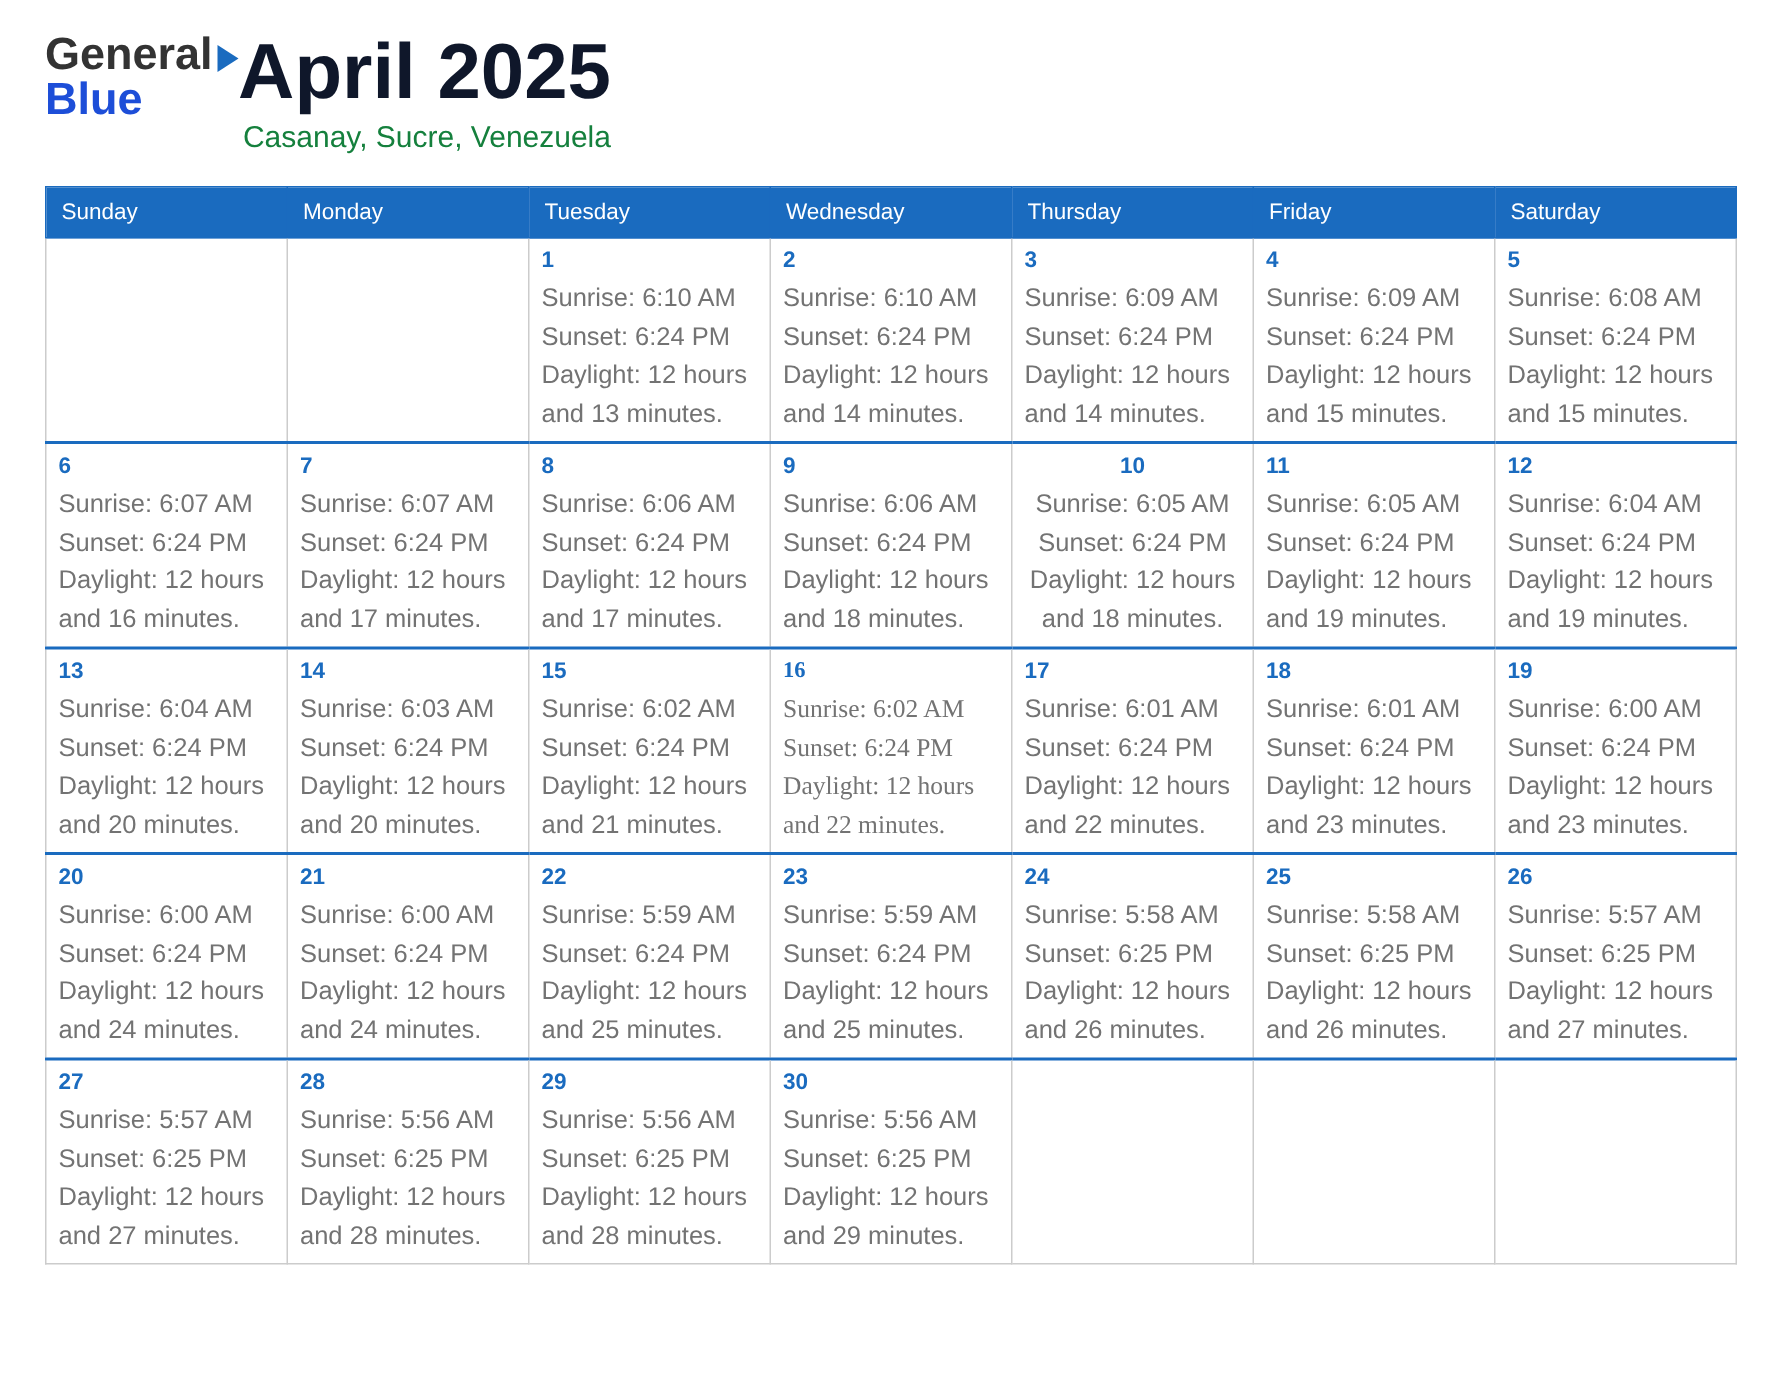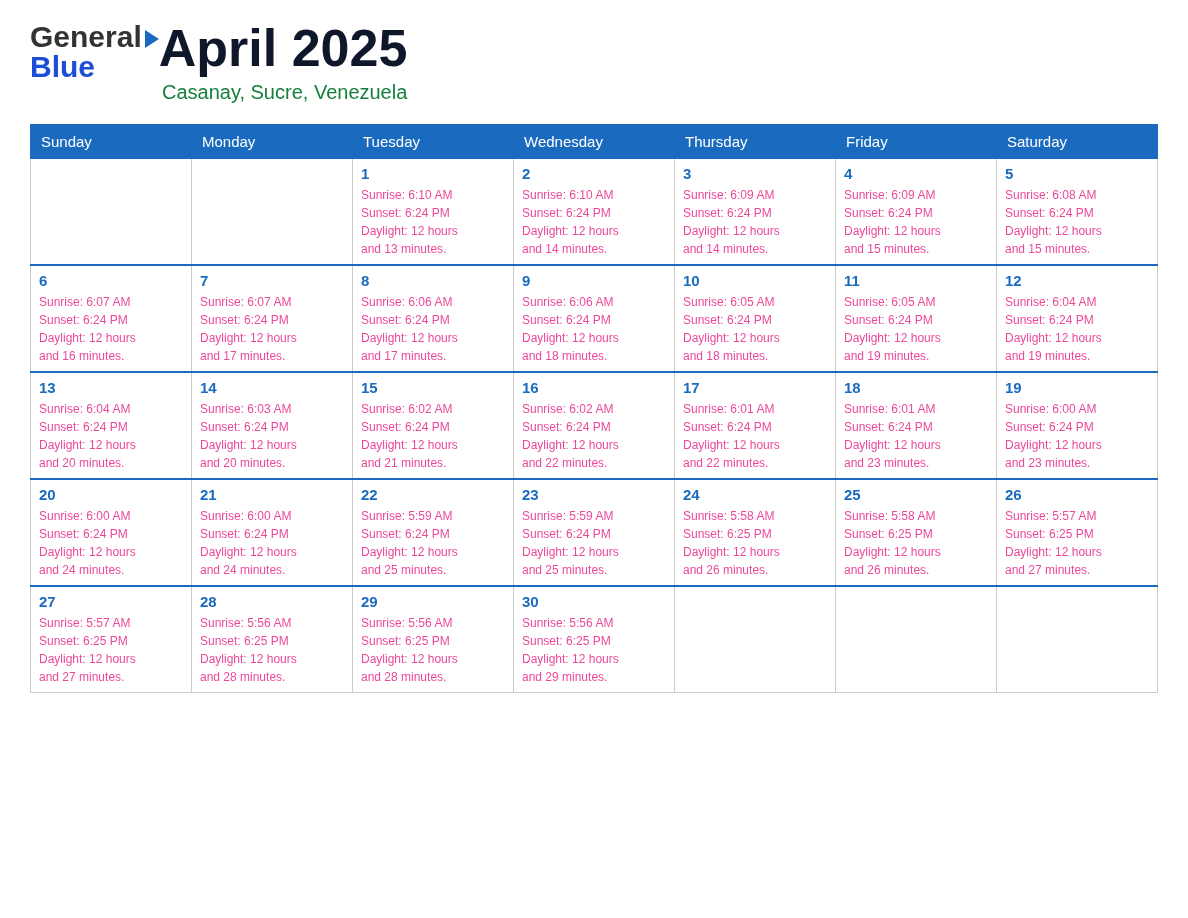--- a/index.html
+++ b/index.html
@@ -54,22 +54,22 @@
       min-height: 90px;
     }
     .calendar td .day-num {
       font-size: 15px;
       font-weight: bold;
       color: #1a6bbf;
       display: block;
       margin-bottom: 4px;
     }
     .calendar td .day-info {
-      color: #ec4899;
-      font-size: 12px;
+      color: #737373;
+      font-size: 17px;
       line-height: 1.5;
     }
     .calendar tr td {
       border-top: 2px solid #1a6bbf;
     }
     .calendar tbody tr:first-child td {
       border-top: 1px solid #ccc;
     }
     .empty-cell {
       background: #fff;
@@ -195,21 +195,21 @@
 Daylight: 12 hours
 and 17 minutes.</div>
         </td>
         <td style="border-top: 2px solid rgb(26, 107, 191);">
           <span class="day-num">9</span>
           <div class="day-info" style="white-space: pre-line;">Sunrise: 6:06 AM
 Sunset: 6:24 PM
 Daylight: 12 hours
 and 18 minutes.</div>
         </td>
-        <td style="border-top: 2px solid rgb(26, 107, 191);">
+        <td style="border-top: 2px solid rgb(26, 107, 191); text-align: center;">
           <span class="day-num">10</span>
           <div class="day-info" style="white-space: pre-line;">Sunrise: 6:05 AM
 Sunset: 6:24 PM
 Daylight: 12 hours
 and 18 minutes.</div>
         </td>
         <td style="border-top: 2px solid rgb(26, 107, 191);">
           <span class="day-num">11</span>
           <div class="day-info" style="white-space: pre-line;">Sunrise: 6:05 AM
 Sunset: 6:24 PM
@@ -239,21 +239,21 @@
 Daylight: 12 hours
 and 20 minutes.</div>
         </td>
         <td style="border-top: 2px solid rgb(26, 107, 191);">
           <span class="day-num">15</span>
           <div class="day-info" style="white-space: pre-line;">Sunrise: 6:02 AM
 Sunset: 6:24 PM
 Daylight: 12 hours
 and 21 minutes.</div>
         </td>
-        <td style="border-top: 2px solid rgb(26, 107, 191);">
+        <td style="border-top: 2px solid rgb(26, 107, 191); font-family: Liberation Serif, serif;">
           <span class="day-num">16</span>
           <div class="day-info" style="white-space: pre-line;">Sunrise: 6:02 AM
 Sunset: 6:24 PM
 Daylight: 12 hours
 and 22 minutes.</div>
         </td>
         <td style="border-top: 2px solid rgb(26, 107, 191);">
           <span class="day-num">17</span>
           <div class="day-info" style="white-space: pre-line;">Sunrise: 6:01 AM
 Sunset: 6:24 PM

